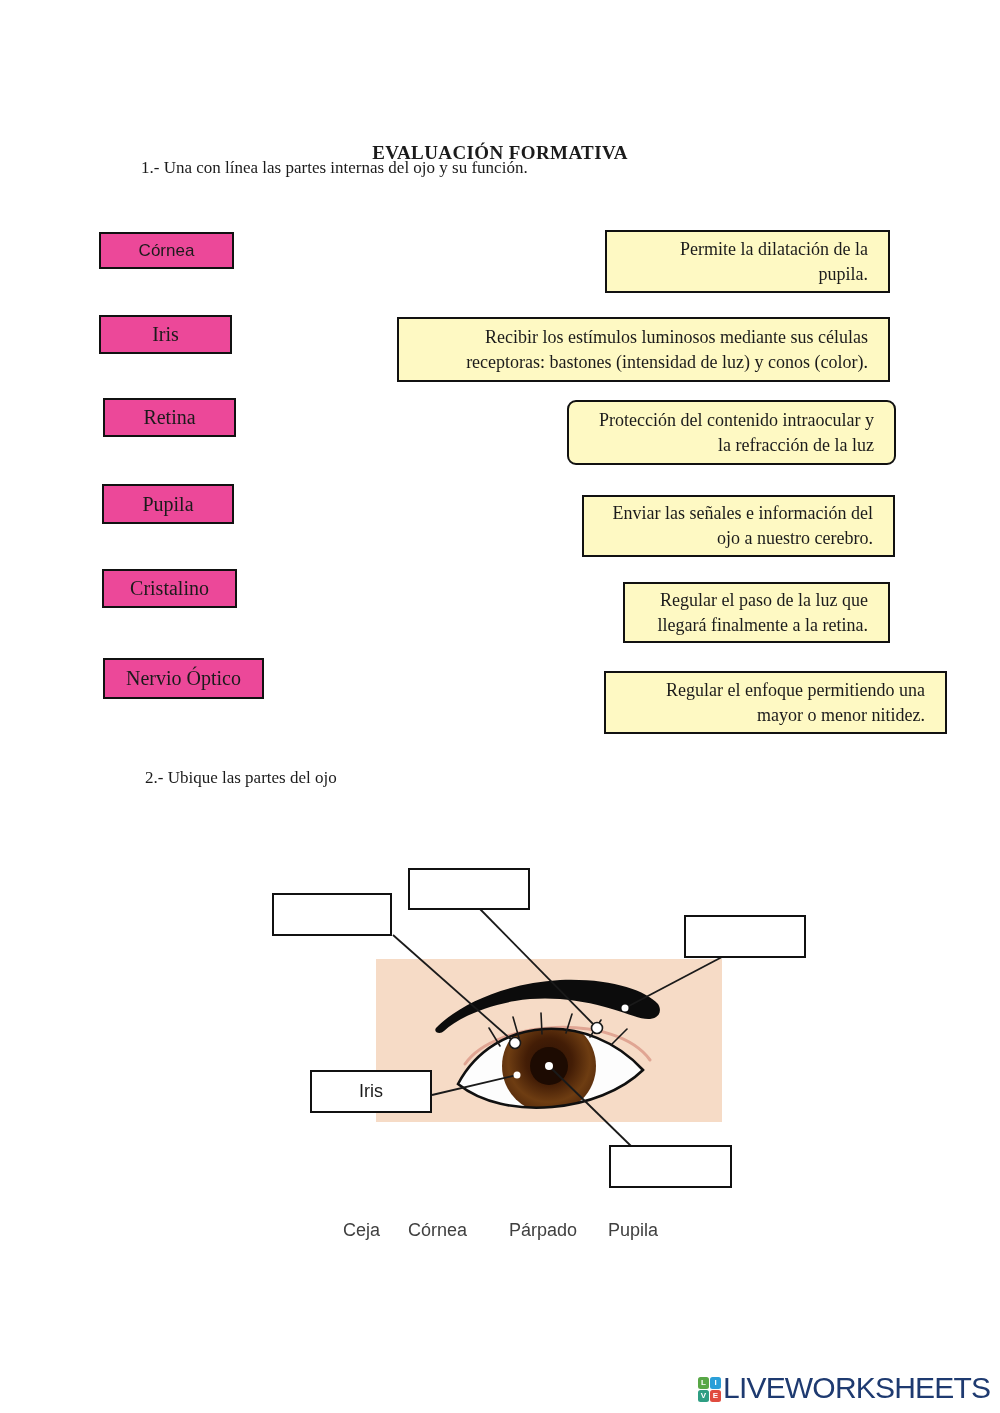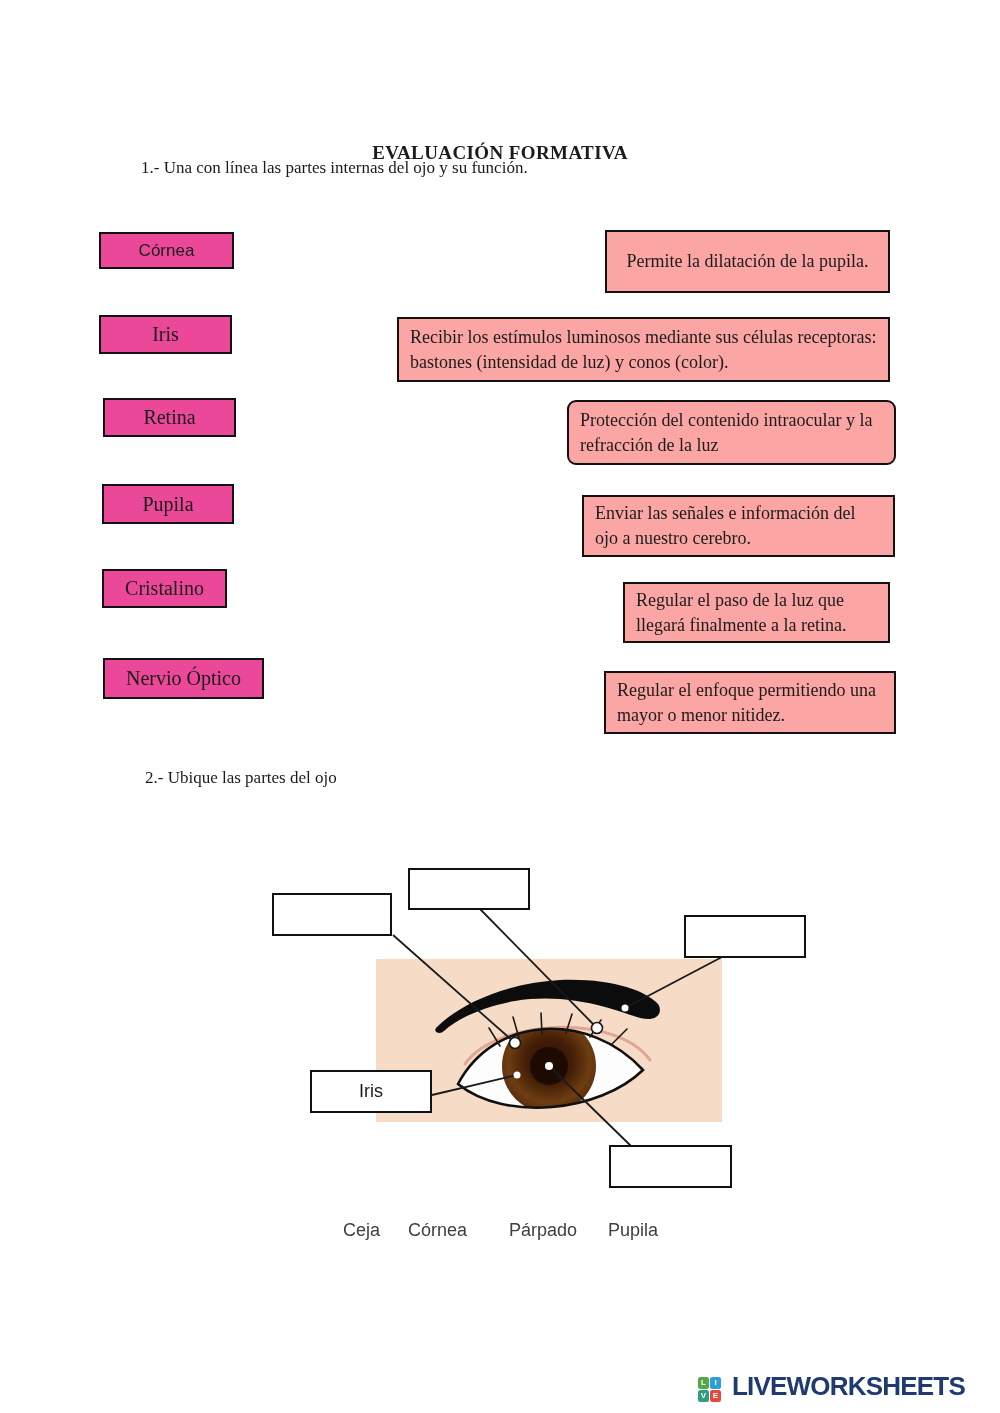--- a/index.html
+++ b/index.html
@@ -11,32 +11,32 @@
   .question{position:absolute;font-size:17px;}
   .q1{left:141px;top:158px;}
   .q2{left:145px;top:768px;}
 
   .termbox{position:absolute;background:#ec4899;border:2.2px solid #111;box-sizing:border-box;
            display:flex;align-items:center;justify-content:center;font-size:20px;}
   .t1{left:99px; top:232px;width:135px;height:37px;font-family:"Liberation Sans","DejaVu Sans",sans-serif;font-size:17px;}
   .t2{left:99px; top:315px;width:133px;height:39px;}
   .t3{left:103px;top:398px;width:133px;height:39px;}
   .t4{left:102px;top:484px;width:132px;height:40px;}
-  .t5{left:102px;top:569px;width:125px;height:39px;}
+  .t5{left:102px;top:569px;width:135px;height:39px;}
   .t6{left:103px;top:658px;width:161px;height:41px;}
 
-  .funcbox{position:absolute;background:#fca5a5;border:2.2px solid #111;box-sizing:border-box;
-           display:flex;align-items:center;justify-content:center;text-align:left;
-           font-size:18px;line-height:1.38;padding:2px 11px;}
+  .funcbox{position:absolute;background:#fef9c3;border:2.2px solid #111;box-sizing:border-box;
+           display:flex;align-items:center;justify-content:center;text-align:right;
+           font-size:18px;line-height:1.38;padding:2px 20px;}
   .f1{left:605px;top:230px;width:285px;height:63px;}
   .f2{left:397px;top:317px;width:493px;height:65px;}
   .f3{left:567px;top:400px;width:329px;height:65px;border-radius:9px;}
   .f4{left:582px;top:495px;width:313px;height:62px;}
   .f5{left:623px;top:582px;width:267px;height:61px;}
-  .f6{left:604px;top:671px;width:292px;height:63px;}
+  .f6{left:604px;top:671px;width:343px;height:63px;}
 
   .eyesvg{position:absolute;left:0;top:840px;width:1000px;height:580px;}
 
   .ansbox{position:absolute;background:#fff;border:2.2px solid #111;box-sizing:border-box;
           display:flex;align-items:center;justify-content:center;
           font-family:"Liberation Sans","DejaVu Sans",sans-serif;font-size:18px;}
   .bA{left:408px;top:868px;width:122px;height:42px;}
   .bB{left:272px;top:893px;width:120px;height:43px;}
   .bC{left:684px;top:915px;width:122px;height:43px;}
   .bIris{left:310px;top:1070px;width:122px;height:43px;}
@@ -45,23 +45,23 @@
   .wordbank span{position:absolute;top:1220px;
           font-family:"Liberation Sans","DejaVu Sans",sans-serif;font-size:18px;color:#404040;}
   .w1{left:343px;} .w2{left:408px;} .w3{left:509px;} .w4{left:608px;}
 
   .logo{position:absolute;left:698px;top:1374px;height:30px;}
   .logo-tiles{position:absolute;left:0;top:3px;width:23px;height:25px;display:grid;
               grid-template-columns:11px 11px;grid-template-rows:12px 12px;gap:1px;}
   .tile{border-radius:2.5px;color:#fff;font-family:"Liberation Sans","DejaVu Sans",sans-serif;
         font-size:8px;font-weight:bold;line-height:12px;text-align:center;}
   .tileL{background:#58a746;} .tileI{background:#2b9fd8;} .tileV{background:#2e9e83;} .tileE{background:#e04b3f;}
-  .logo-word{position:absolute;left:34px;top:-3px;
+  .logo-word{position:absolute;left:25px;top:-3px;
              font-family:"Liberation Sans","DejaVu Sans",sans-serif;
-             font-size:26px;font-weight:bold;letter-spacing:-.8px;color:#1e3a70;white-space:nowrap;}
+             font-size:30px;font-weight:normal;letter-spacing:-.8px;color:#1e3a70;white-space:nowrap;}
 </style>
 </head>
 <body>
 
 <div class="page">
 
   <div class="title">EVALUACIÓN FORMATIVA</div>
   <div class="question q1">1.- Una con línea las partes internas del ojo y su función.</div>
 
   <div class="termbox t1">Córnea</div>

